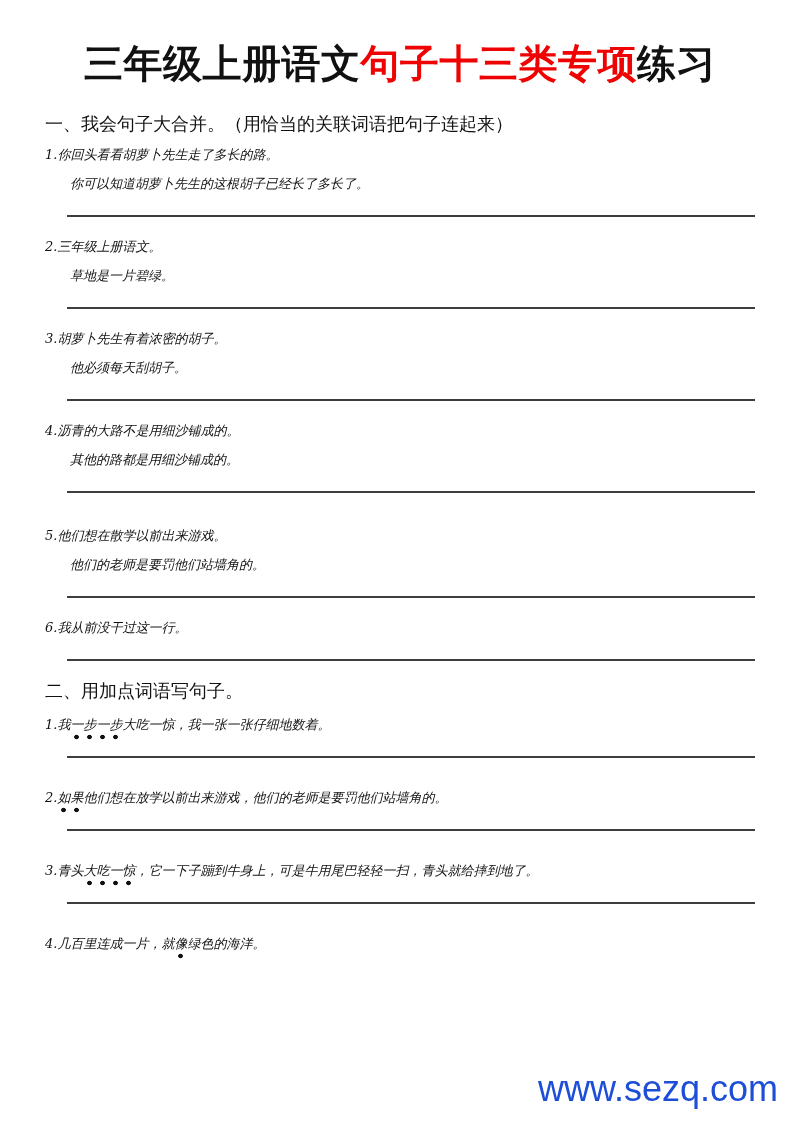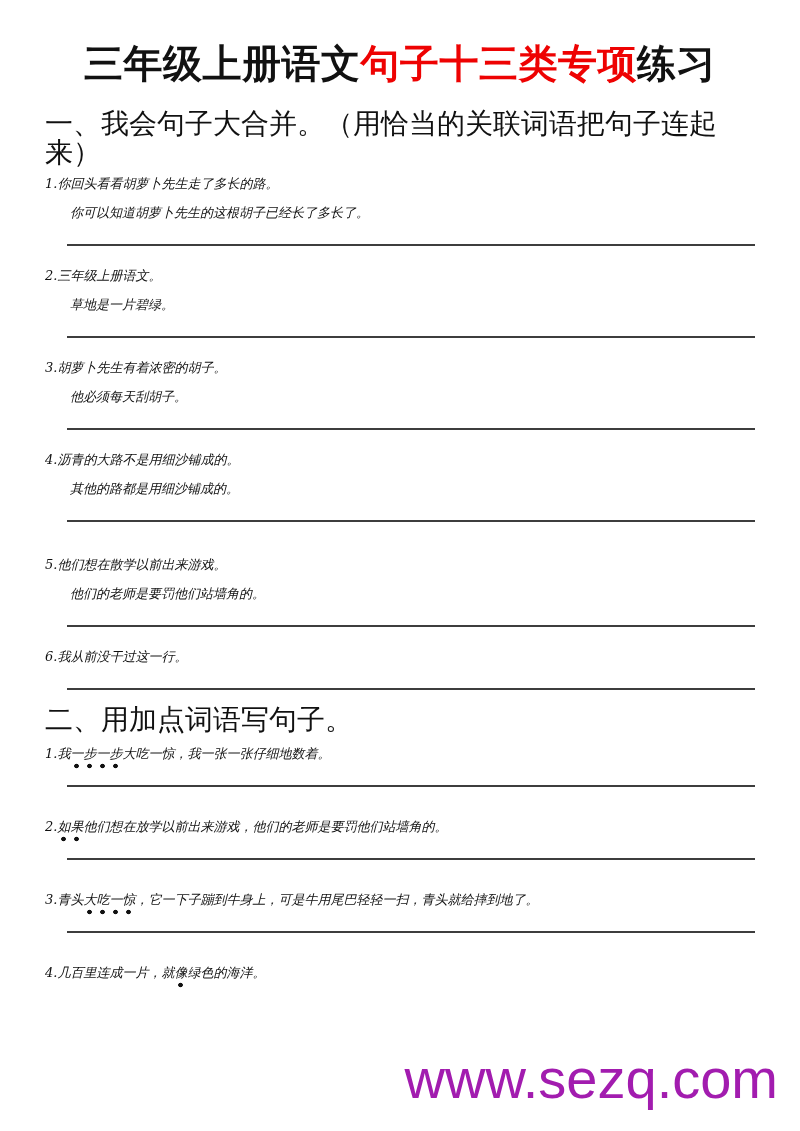--- a/index.html
+++ b/index.html
@@ -17,21 +17,21 @@
     margin: 0 0 20px 0;
     text-align: center;
     font-size: 39px;
     font-weight: bold;
     line-height: 1.3;
     white-space: nowrap;
     letter-spacing: 0.5px;
   }
 
   .section-heading {
-    font-size: 28px;
+    font-size: 18px;
     line-height: 29px;
     margin: 0 0 2px 0;
   }
 
   .item-line { font-size: 13px; line-height: 29px; font-style: italic; }
   .sec-1 .item-line.cont { padding-left: 25px; }
   .sec-2 .item-line { line-height: 36px; }
 
   
   .sec-1 .item:nth-child(6) { margin-top: 28px; }
@@ -52,22 +52,22 @@
     background-size: 1em 6px;
     background-repeat: repeat-x;
     background-position: 0 bottom;
   }
 
   .watermark {
     position: absolute;
     right: 22px;
     bottom: 24px;
     font-family: "Liberation Sans", "DejaVu Sans", sans-serif;
-    font-size: 56px;
-    color: #a21caf;
+    font-size: 36px;
+    color: #1d4ed8;
     line-height: 1;
   }
 </style>
 </head>
 <body>
 
 <div class="sheet">
   <h1 class="title"><span>三年级上册语文</span><span class="hl" style="color: rgb(238, 2, 2);">句子十三类专项</span><span>练习</span></h1>
 
   <div id="sections">

